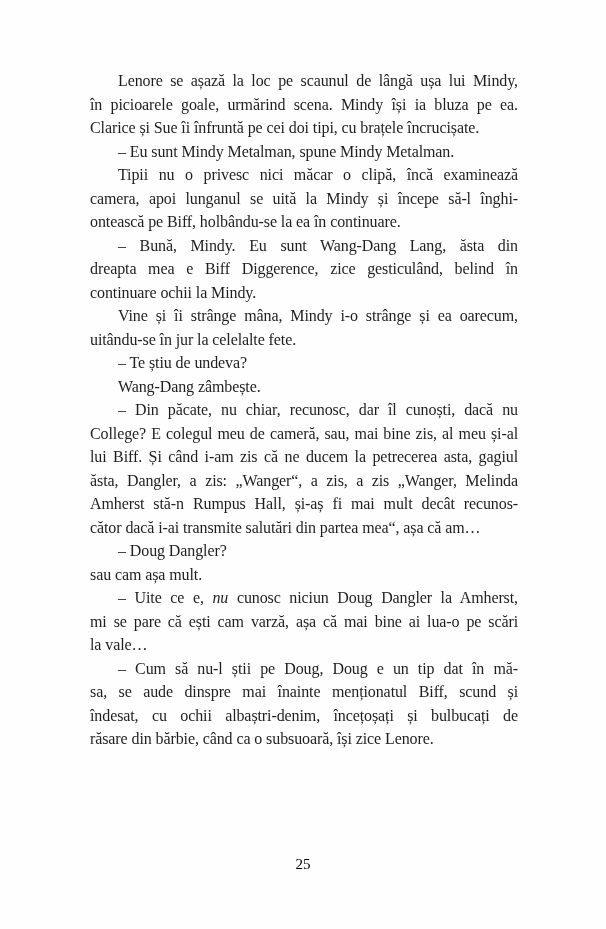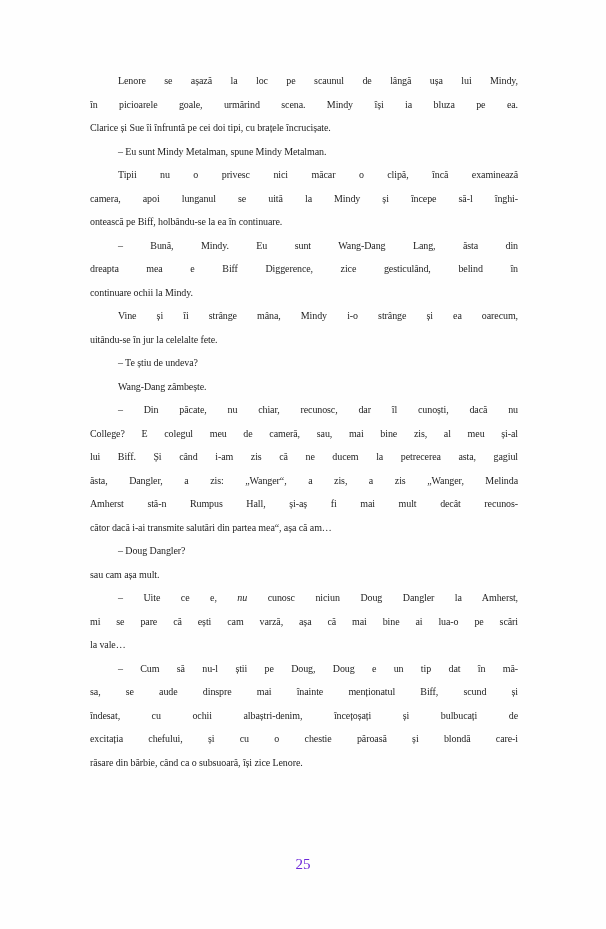--- a/index.html
+++ b/index.html
@@ -18,38 +18,38 @@
   }
   .page-text {
     position: absolute;
     left: 90px;
     top: 69px;
     width: 428px;
   }
   .line {
     height: 23.5px;
     line-height: 23.5px;
-    font-size: 10px;
+    font-size: 16px;
     letter-spacing: -0.1px;
     text-align: justify;
     text-align-last: justify;
     overflow: hidden;
   }
   .line.indent { padding-left: 28px; }
   .line.end    { text-align-last: left; }
   .line i      { }
   .page-number {
     position: absolute;
     top: 854px;
     left: 0;
     width: 606px;
     text-align: center;
     font-size: 15px;
     line-height: 21px;
-    color: #6d28d9;
+    color: #000000;
   }
 </style>
 </head>
 <body>
 
 <div class="book-page">
   <div class="page-text">
       <div class="line indent"><span>Lenore se așază la loc pe scaunul de lângă ușa lui Mindy,</span></div>
       <div class="line"><span>în picioarele goale, urmărind scena. Mindy își ia bluza pe ea.</span></div>
       <div class="line end"><span>Clarice și Sue îi înfruntă pe cei doi tipi, cu brațele încrucișate.</span></div>
@@ -71,17 +71,16 @@
       <div class="line"><span>Amherst stă-n Rumpus Hall, și-aș fi mai mult decât recunos-</span></div>
       <div class="line end"><span>cător dacă i-ai transmite salutări din partea mea“, așa că am…</span></div>
       <div class="line indent end"><span>– Doug Dangler?</span></div>
       <div class="line end"><span>sau cam așa mult.</span></div>
       <div class="line indent"><span>– Uite ce e, </span><i>nu</i><span> cunosc niciun Doug Dangler la Amherst,</span></div>
       <div class="line"><span>mi se pare că ești cam varză, așa că mai bine ai lua-o pe scări</span></div>
       <div class="line end"><span>la vale…</span></div>
       <div class="line indent"><span>– Cum să nu-l știi pe Doug, Doug e un tip dat în mă-</span></div>
       <div class="line"><span>sa, se aude dinspre mai înainte menționatul Biff, scund și</span></div>
       <div class="line"><span>îndesat, cu ochii albaștri-denim, încețoșați și bulbucați de</span></div>
-      <div class="line"><span>excitația chefului, și cu o chestie păroasă și blondă care-i</span></div>
       <div class="line end"><span>răsare din bărbie, când ca o subsuoară, își zice Lenore.</span></div>
     </div>
   <div class="page-number">25</div>
 </div>
 
 </body></html>

